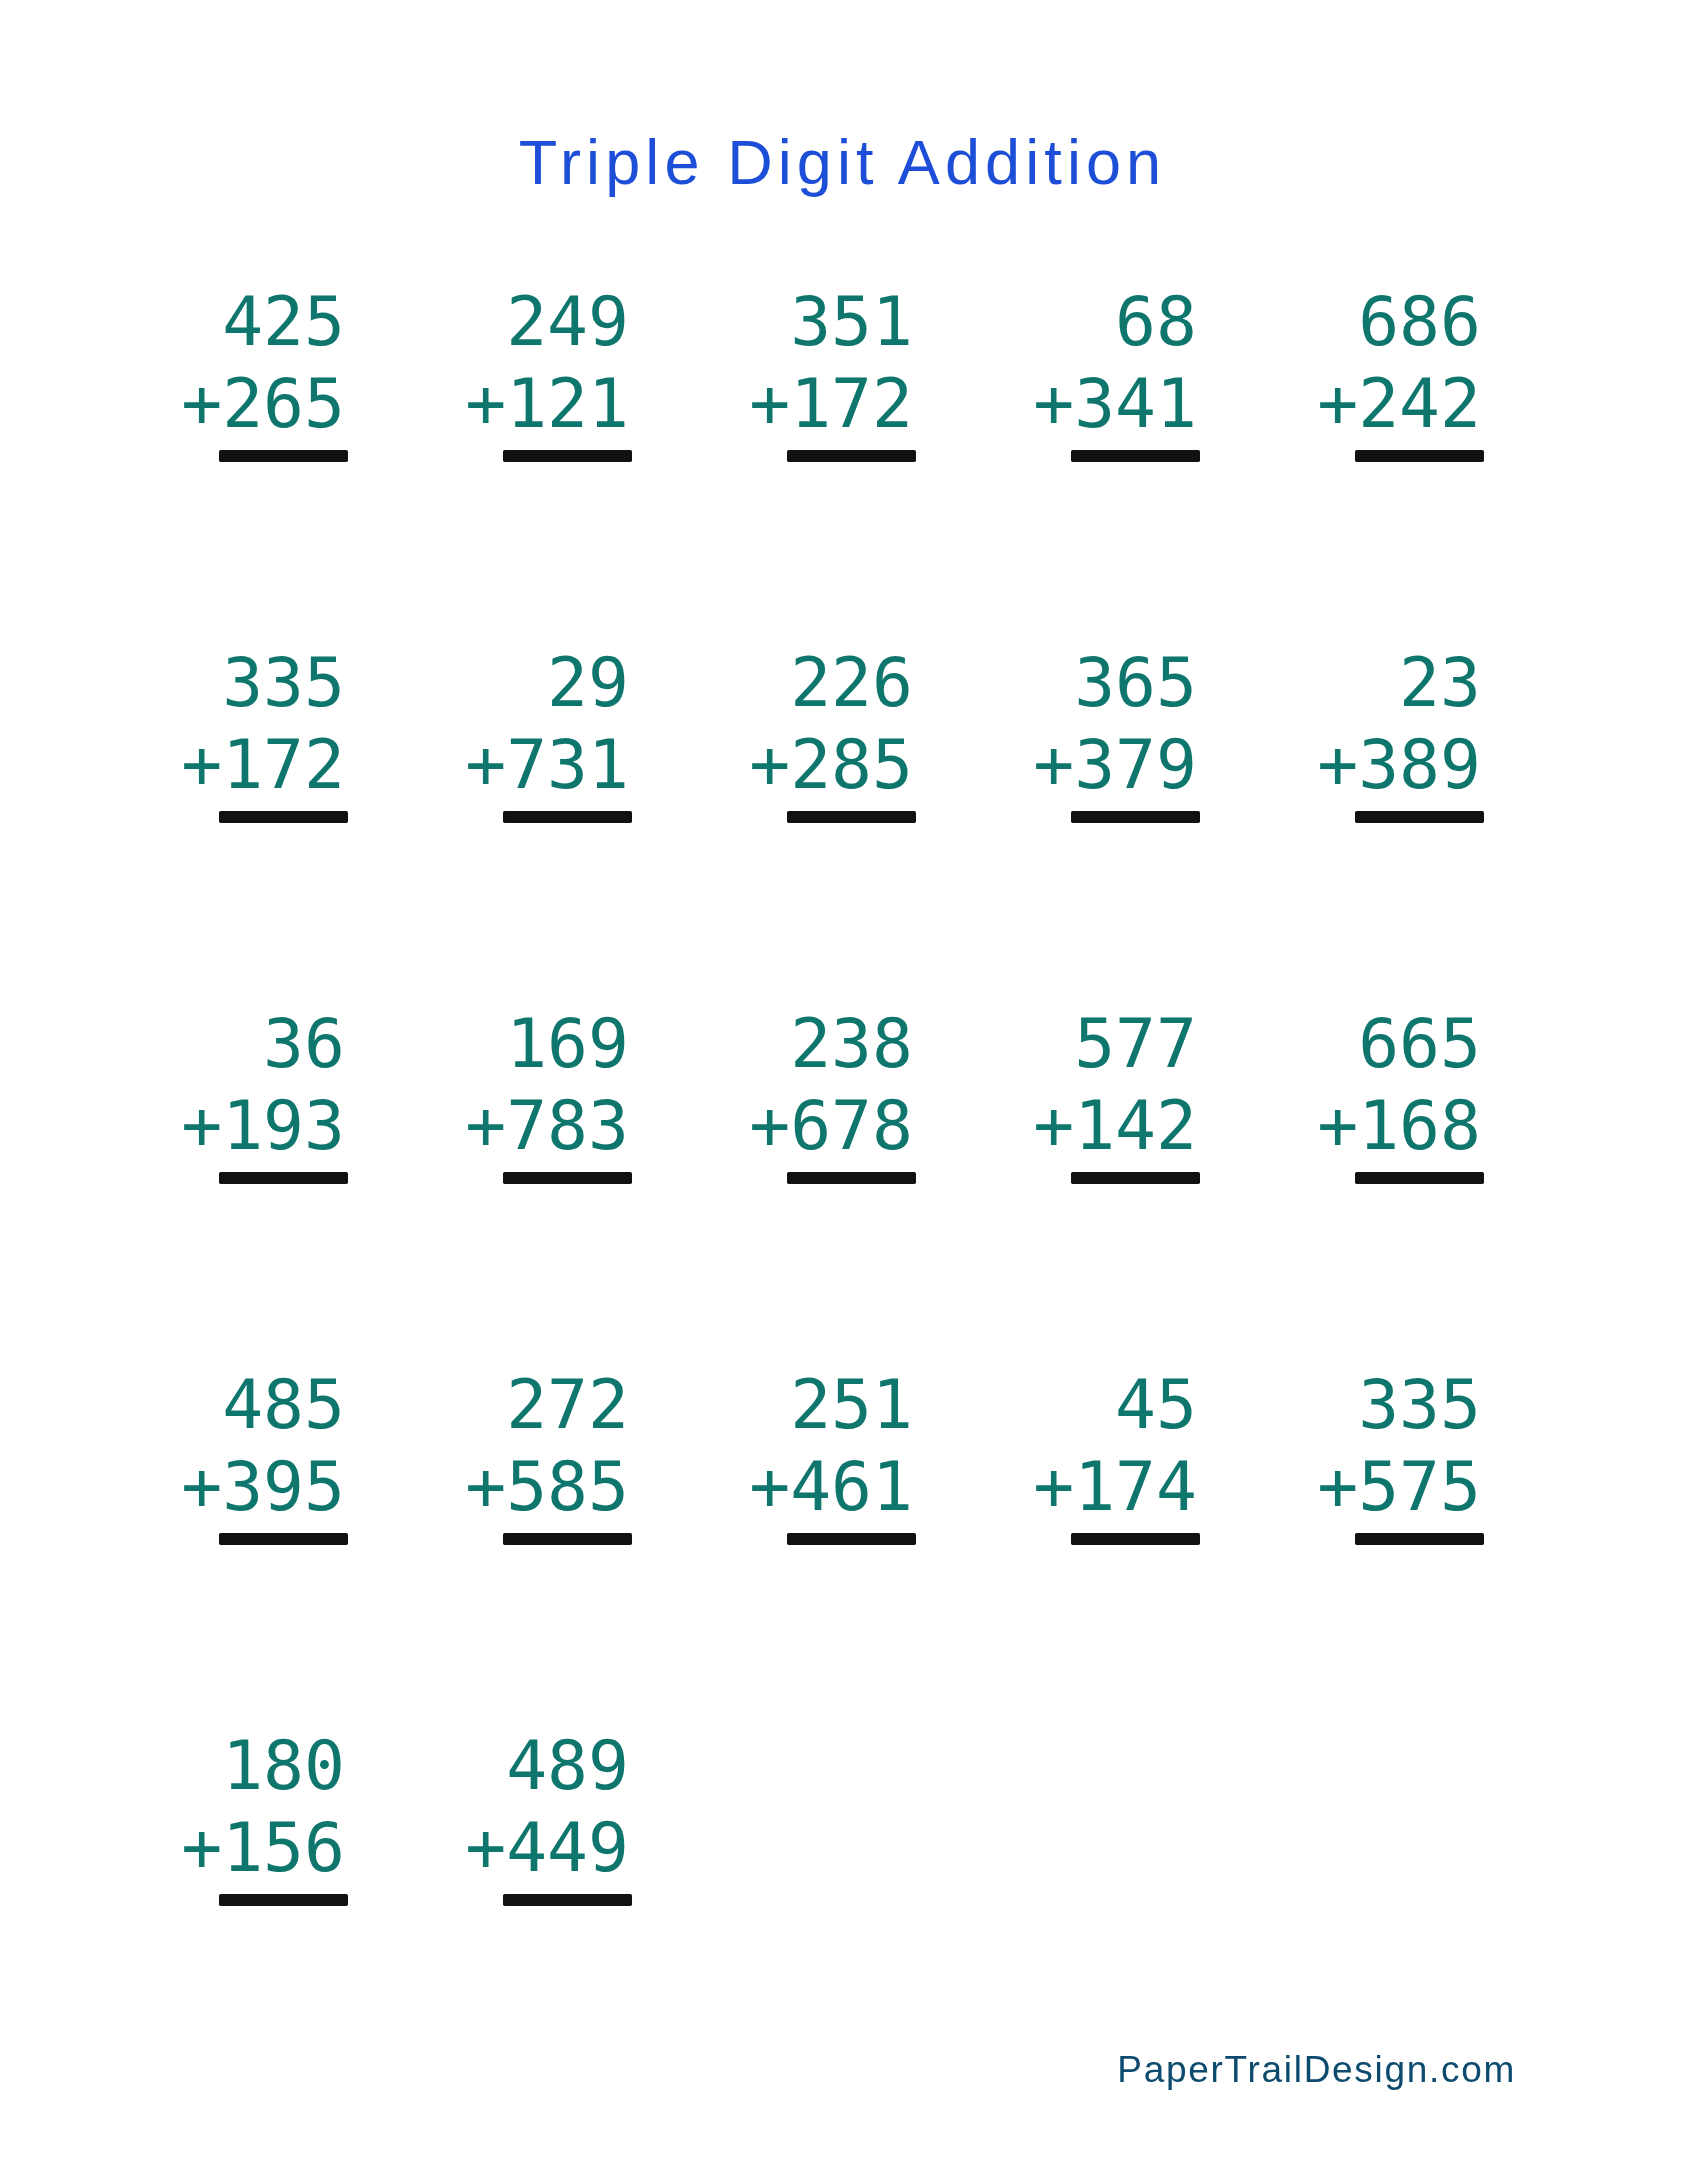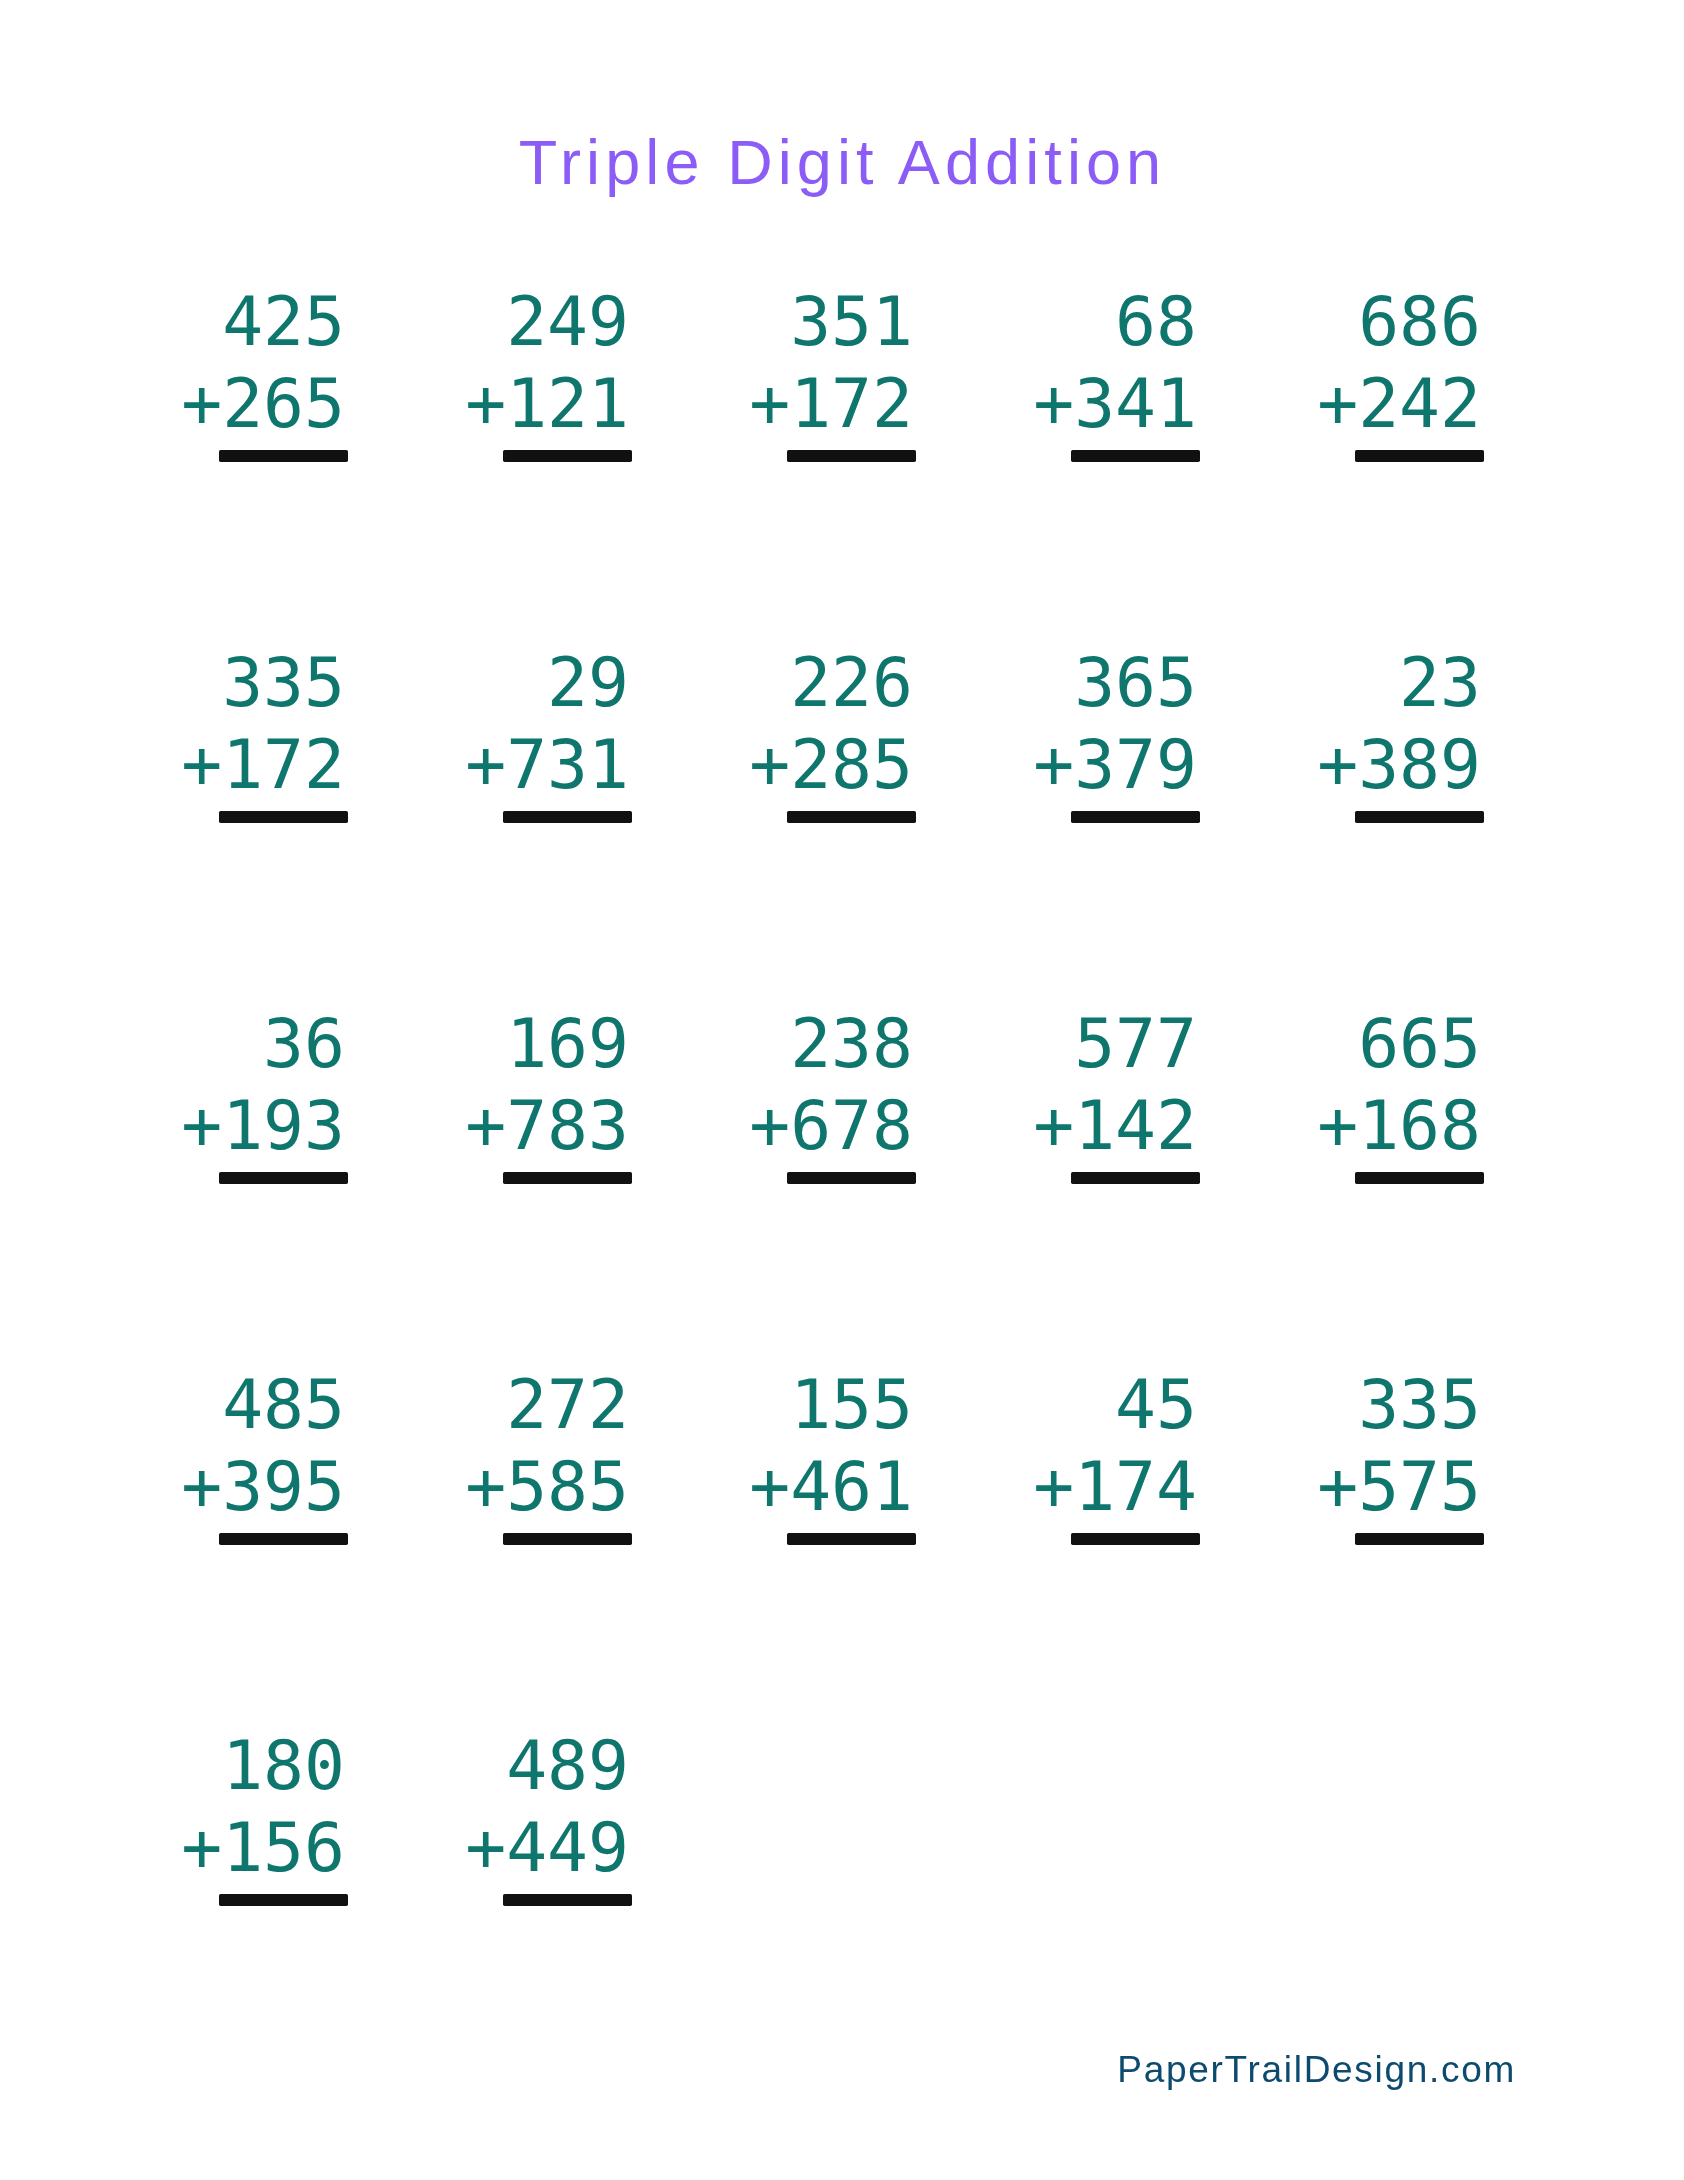--- a/index.html
+++ b/index.html
@@ -17,21 +17,21 @@
   .worksheet-title {
     position: absolute;
     top: 126px;
     left: 0;
     width: 100%;
     text-align: center;
     font-family: "Liberation Sans", sans-serif;
     font-weight: 400;
     font-size: 63px;
     letter-spacing: 5.1px;
-    color: #8b5cf6;
+    color: #1d4ed8;
   }
   .problems-grid {
     position: absolute;
     top: 281px;
     left: 61px;
     display: grid;
     grid-template-columns: repeat(5, 284px);
     grid-auto-rows: 361px;
   }
   .problem {
@@ -171,21 +171,21 @@
     <div class="answer-line"></div>
   </div>
 
   <div class="problem">
     <div class="addend-top">272</div>
     <div class="bottom-row"><span>+</span><span>585</span></div>
     <div class="answer-line"></div>
   </div>
 
   <div class="problem">
-    <div class="addend-top">155</div>
+    <div class="addend-top">251</div>
     <div class="bottom-row"><span>+</span><span>461</span></div>
     <div class="answer-line"></div>
   </div>
 
 
   <div class="problem">
     <div class="addend-top">45</div>
     <div class="bottom-row"><span>+</span><span>174</span></div>
     <div class="answer-line"></div>
   </div>

